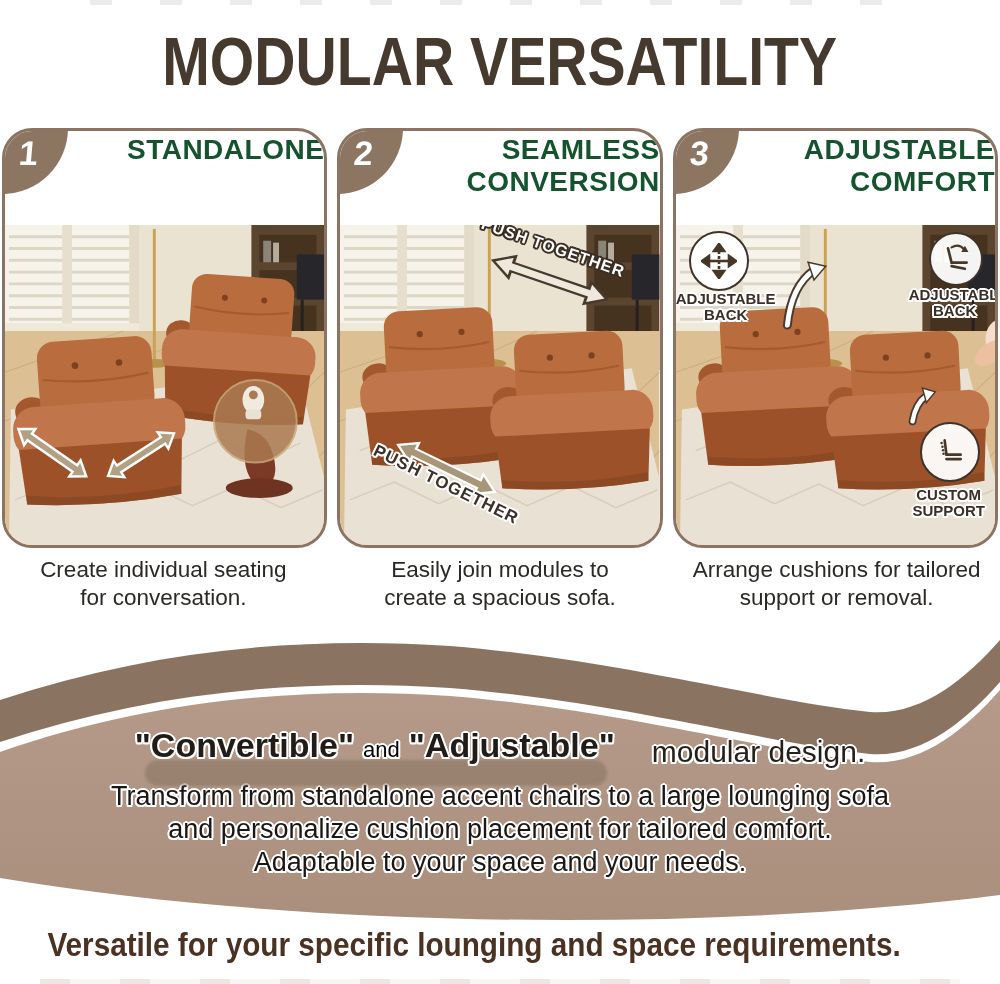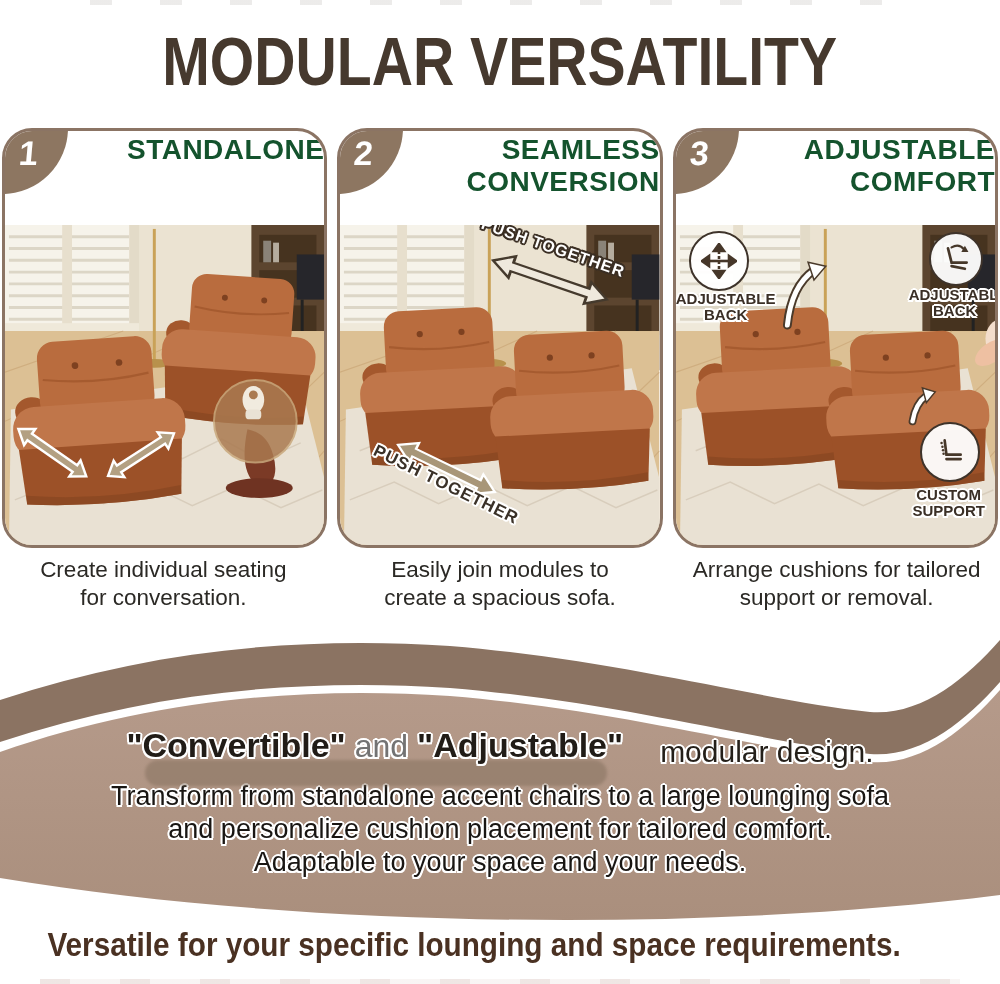--- a/index.html
+++ b/index.html
@@ -51,21 +51,21 @@
   .caption{flex:1;text-align:center;font-size:22.5px;color:#2b2925;line-height:28px;}
 
   
   .wave-svg{position:absolute;top:628px;left:0;width:1000px;height:330px;}
   .wave-text{position:absolute;top:726px;left:0;width:100%;text-align:center;z-index:3;}
   .pill-shadow{position:absolute;left:145px;top:34px;width:462px;height:26px;background:#8a7563;
     opacity:.6;border-radius:13px;filter:blur(1.5px);}
   .wave-headline{position:relative;display:flex;justify-content:center;align-items:baseline;
     gap:9px;height:42px;}
   .hq{font-size:34px;font-weight:bold;color:#211c17;}
-  .hand{font-size:32px;font-weight:500;color:#737373;}
+  .hand{font-size:22px;font-weight:500;color:#000000;}
   .htail{font-size:30px;color:#241f19;position:relative;top:5px;padding-left:28px;}
   .wave-body{font-size:27px;color:#191613;line-height:33px;margin-top:12px;}
 
   .tagline{position:absolute;top:926px;left:0;width:100%;}
   .tagline-inner{display:inline-block;font-size:33px;font-weight:bold;color:#4a3122;
     transform:scaleX(.9);transform-origin:center;white-space:nowrap;}
 </style>
 </head>
 <body>
 

